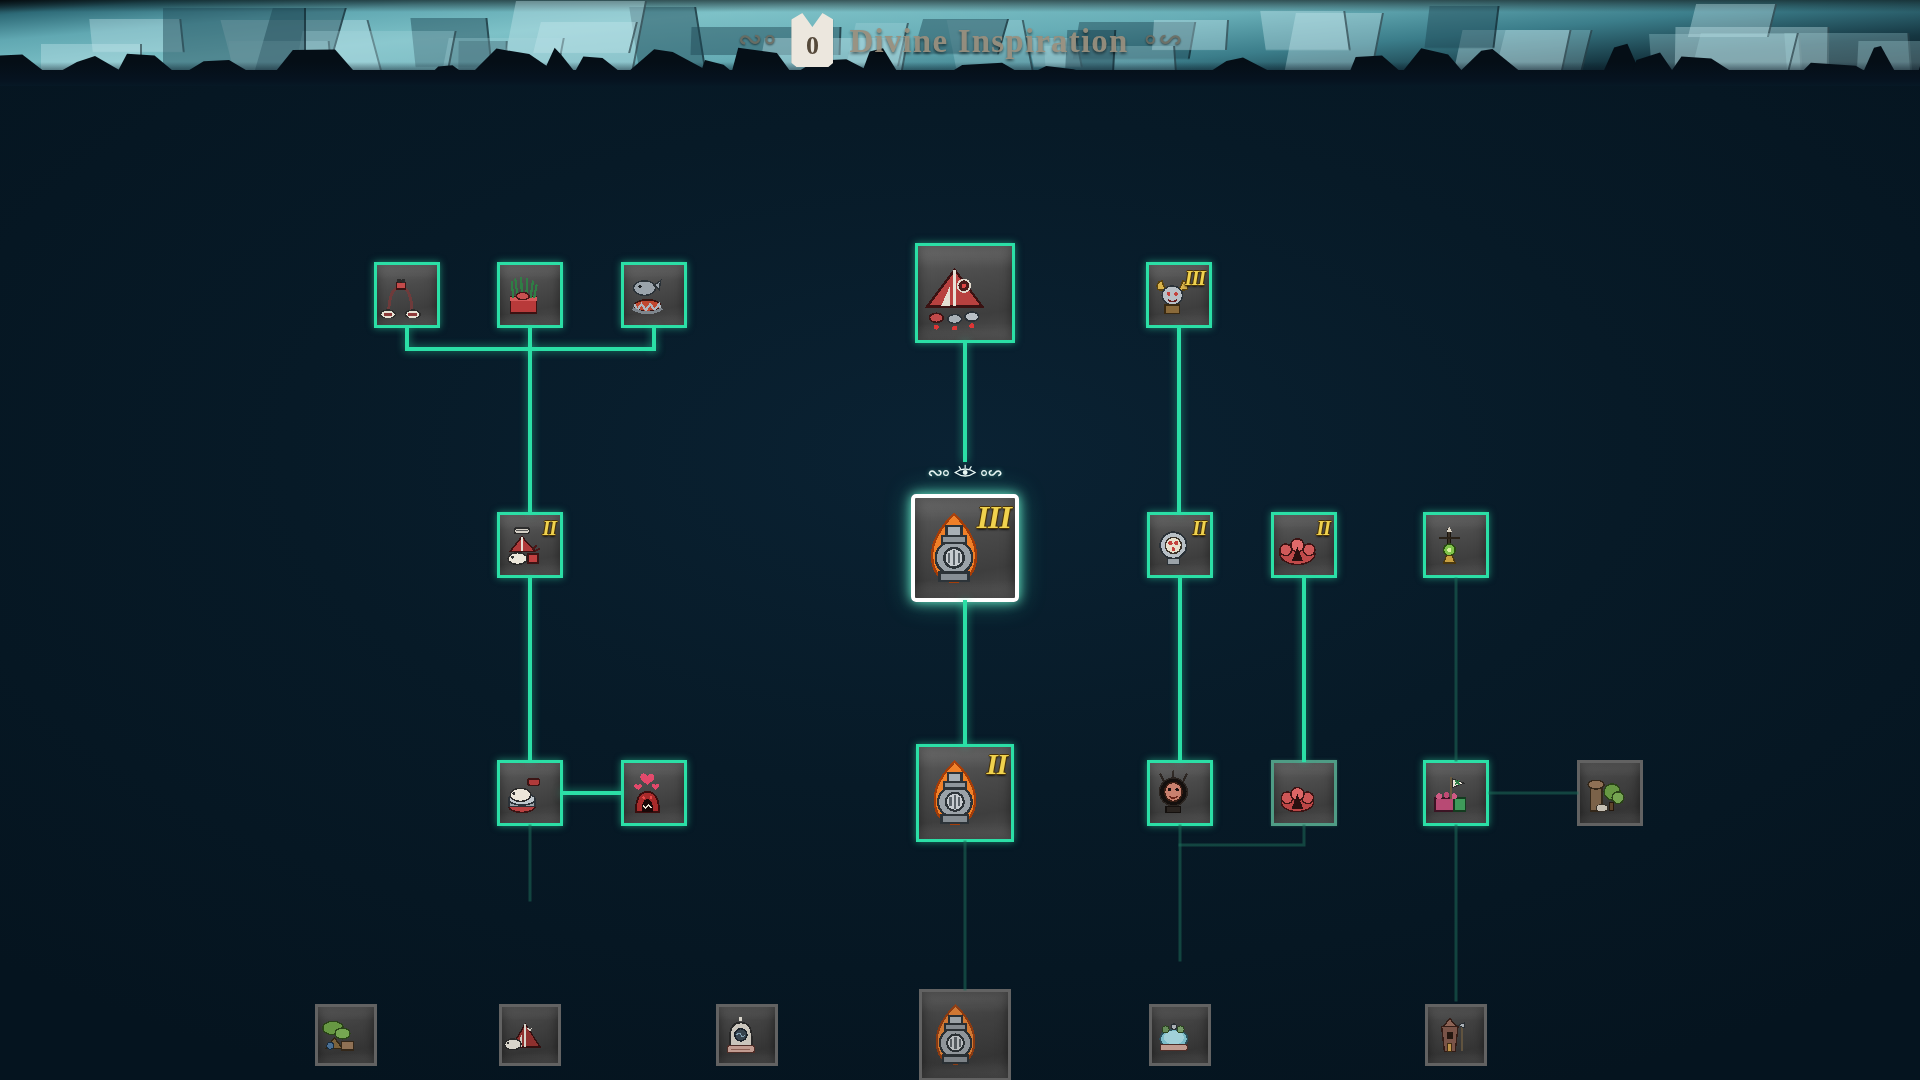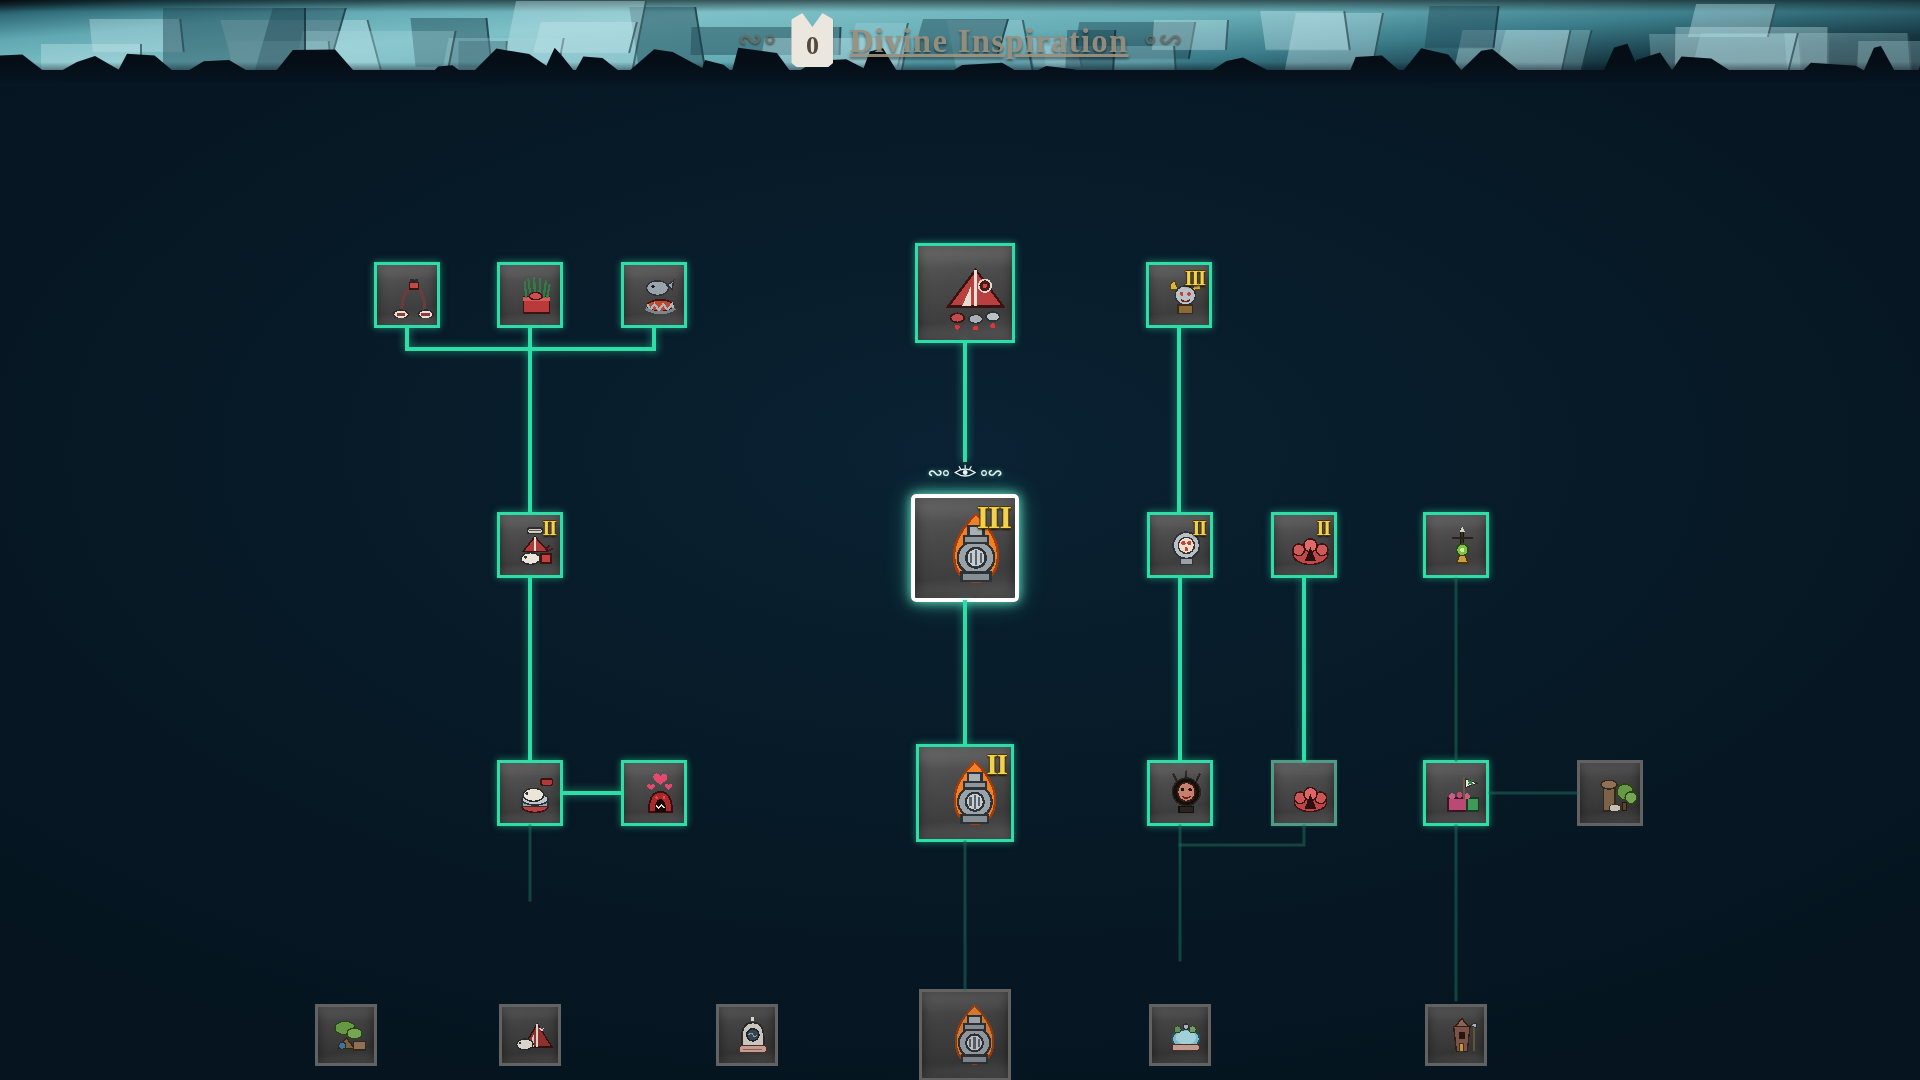--- a/index.html
+++ b/index.html
@@ -100,21 +100,20 @@
   }
   .flourish.right { transform: translateY(-2px) scaleX(-1); }
   .title-text {
     font-family: "Liberation Serif", serif;
     font-size: 33px;
     font-weight: 700;
     color: #9a8f7d;
     letter-spacing: 1.2px;
     text-shadow: 0 2px 3px rgba(0,0,0,0.55);
     opacity: 0.92;
-    text-decoration: underline;
   }
   #inspiration-badge {
     position: relative;
     width: 42px;
     height: 54px;
     margin-right: 2px;
     transform: translateY(-1px);
   }
   .badge-shape {
     position: absolute;
@@ -154,22 +153,23 @@
   .node-frame {
     position: relative;
     width: 100%; height: 100%;
     background: linear-gradient(170deg, #5e5e5e 0%, #4a4a4a 38%, #3e3e3e 72%, #4f4f4f 100%);
     border: 3px solid #2bdfa6;
     box-shadow:
       0 0 7px rgba(43,223,166,0.55),
       inset 0 0 12px rgba(0,0,0,0.45);
     display: flex;
     align-items: center;
-    justify-content: flex-end;
+    justify-content: flex-start;
     overflow: hidden;
+    font-style: italic;
   }
   .node-frame::after {
     content: "";
     position: absolute; inset: 0;
     background:
       linear-gradient(180deg, rgba(255,255,255,0.10) 0%, rgba(255,255,255,0) 24%),
       linear-gradient(0deg, rgba(255,255,255,0.07) 0%, rgba(255,255,255,0) 18%);
     pointer-events: none;
   }
 

